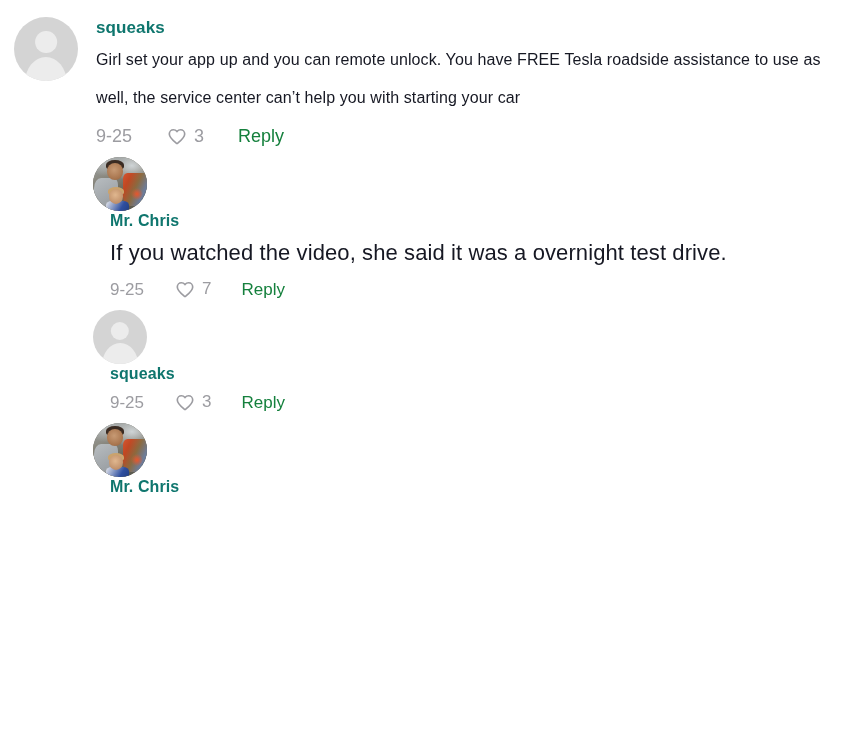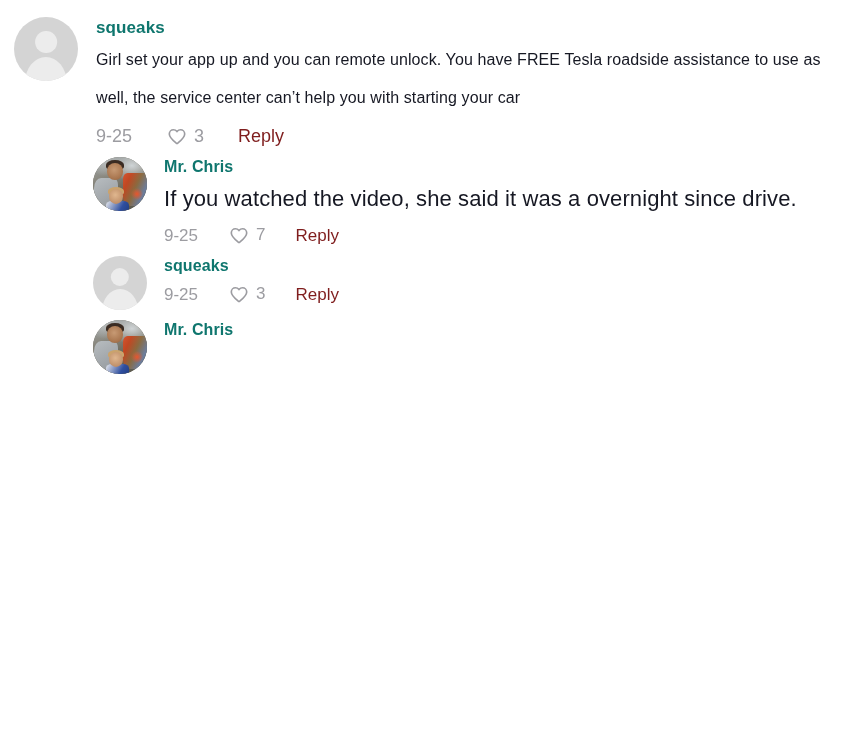--- a/index.html
+++ b/index.html
@@ -23,20 +23,21 @@
   }
   
   .comment.level-0 {
     padding-left: 14px;
     padding-top: 17px;
   }
   
   .comment.level-1 {
     padding-left: 93px;
     padding-top: 10px;
+    flex-direction: column;
   }
 
   .avatar {
     flex: 0 0 auto;
     border-radius: 50%;
     overflow: hidden;
     position: relative;
     background: #d2d2d2;
   }
   .comment.level-0 .avatar { width: 64px; height: 64px; }
@@ -195,21 +196,21 @@
   .heart-icon {
     display: inline-flex;
     width: 22px;
     height: 22px;
     margin-right: 6px;
   }
   .heart-icon svg { width: 22px; height: 22px; display: block; }
   .like-count { color: #9c9ca1; }
   .reply-link {
     margin-left: 34px;
-    color: #7f1d1d;
+    color: #15803d;
   }
   .comment.level-1 .reply-link { margin-left: 30px; }
 </style>
 </head>
 <body>
 
 <div class="comment-thread">
 
   <div class="comment level-0">
     <div class="avatar placeholder">
@@ -242,21 +243,21 @@
       <div class="ph-shirt1"></div>
       <div class="ph-hair1"></div>
       <div class="ph-face1"></div>
       <div class="ph-shirt2"></div>
       <div class="ph-hair2"></div>
       <div class="ph-face2"></div>
       <div class="ph-spot"></div>
     </div>
     <div class="body-col">
       <div class="username">Mr. Chris</div>
-      <div class="comment-text">If you watched the video, she said it was a overnight since drive.</div>
+      <div class="comment-text">If you watched the video, she said it was a overnight test drive.</div>
       <div class="meta-row">
         <span class="meta-date">9-25</span>
         <span class="like-group">
           <span class="heart-icon">
             <svg viewBox="0 0 24 24" fill="none" stroke="#9c9ca1" stroke-width="1.8">
               <path d="M12 20.2c-.3 0-.6-.1-.8-.3C6.6 16 3.6 13.3 3.6 9.8c0-2.6 2-4.6 4.5-4.6 1.5 0 2.9.7 3.9 1.9 1-1.2 2.4-1.9 3.9-1.9 2.5 0 4.5 2 4.5 4.6 0 3.5-3 6.2-7.6 10.1-.2.2-.5.3-.8.3z"></path>
             </svg>
           </span>
           <span class="like-count">7</span>
         </span>

